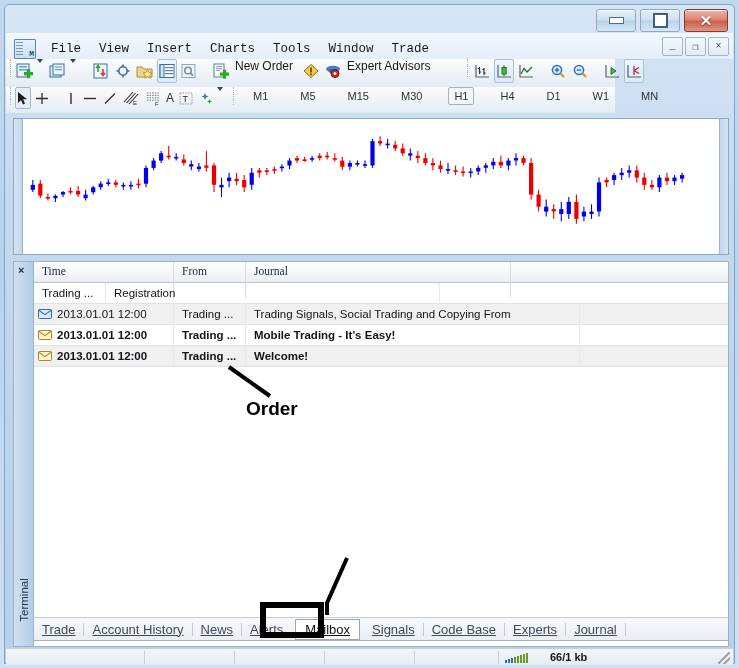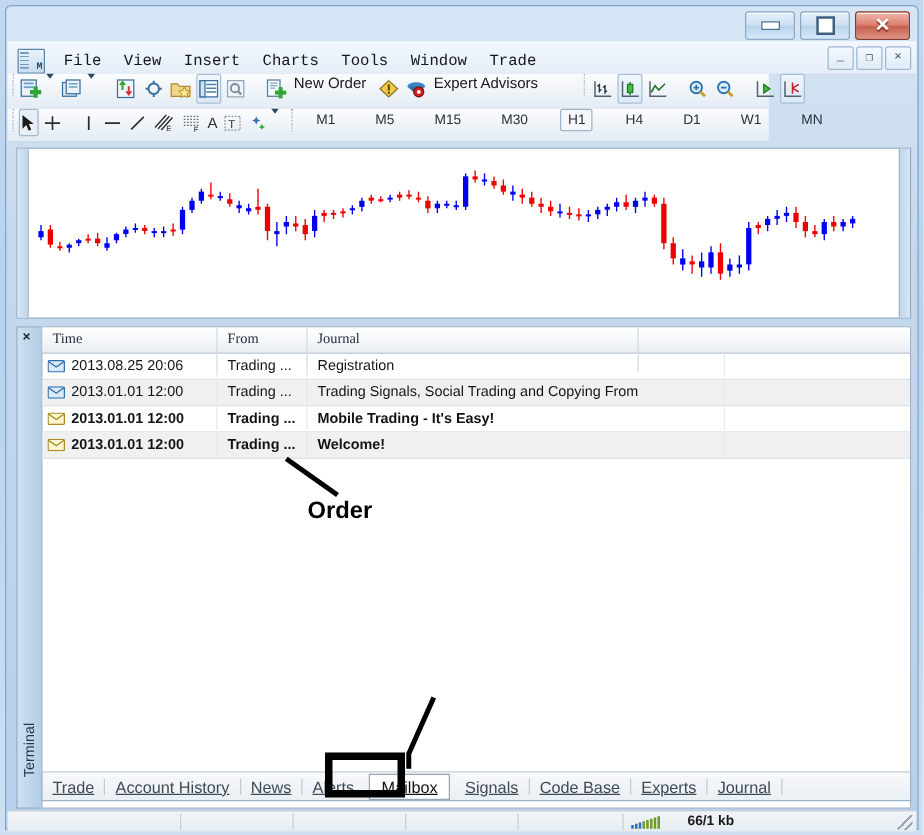--- a/index.html
+++ b/index.html
@@ -670,29 +670,20 @@
 
       <div class="termbody">
         <div class="thead">
           <div class="th c-time">Time</div>
           <div class="th c-from">From</div>
           <div class="th c-head">Journal</div>
           <div class="th c-rest"></div>
         </div>
 
         <div class="trow">
-          <div class="td c-time">
-            <span class="env">
-              <svg width="14" height="10" viewBox="0 0 14 10">
-                  <rect x=".5" y=".5" width="13" height="9" rx="1" fill="#dceaf8" stroke="#2f6fae"></rect>
-                  <path d="M.5 1 L7 5.6 L13.5 1" fill="none" stroke="#2f6fae" stroke-width="1.1"></path>
-                </svg>
-            </span>
-            <span>2013.08.25 20:06</span>
-          </div>
           <div class="td c-from">Trading ...</div>
           <div class="td c-head" style="width:334px;">Registration</div>
         </div>
 
         <div class="trow alt">
           <div class="td c-time">
             <span class="env">
               <svg width="14" height="10" viewBox="0 0 14 10">
                   <rect x=".5" y=".5" width="13" height="9" rx="1" fill="#dceaf8" stroke="#2f6fae"></rect>
                   <path d="M.5 1 L7 5.6 L13.5 1" fill="none" stroke="#2f6fae" stroke-width="1.1"></path>

